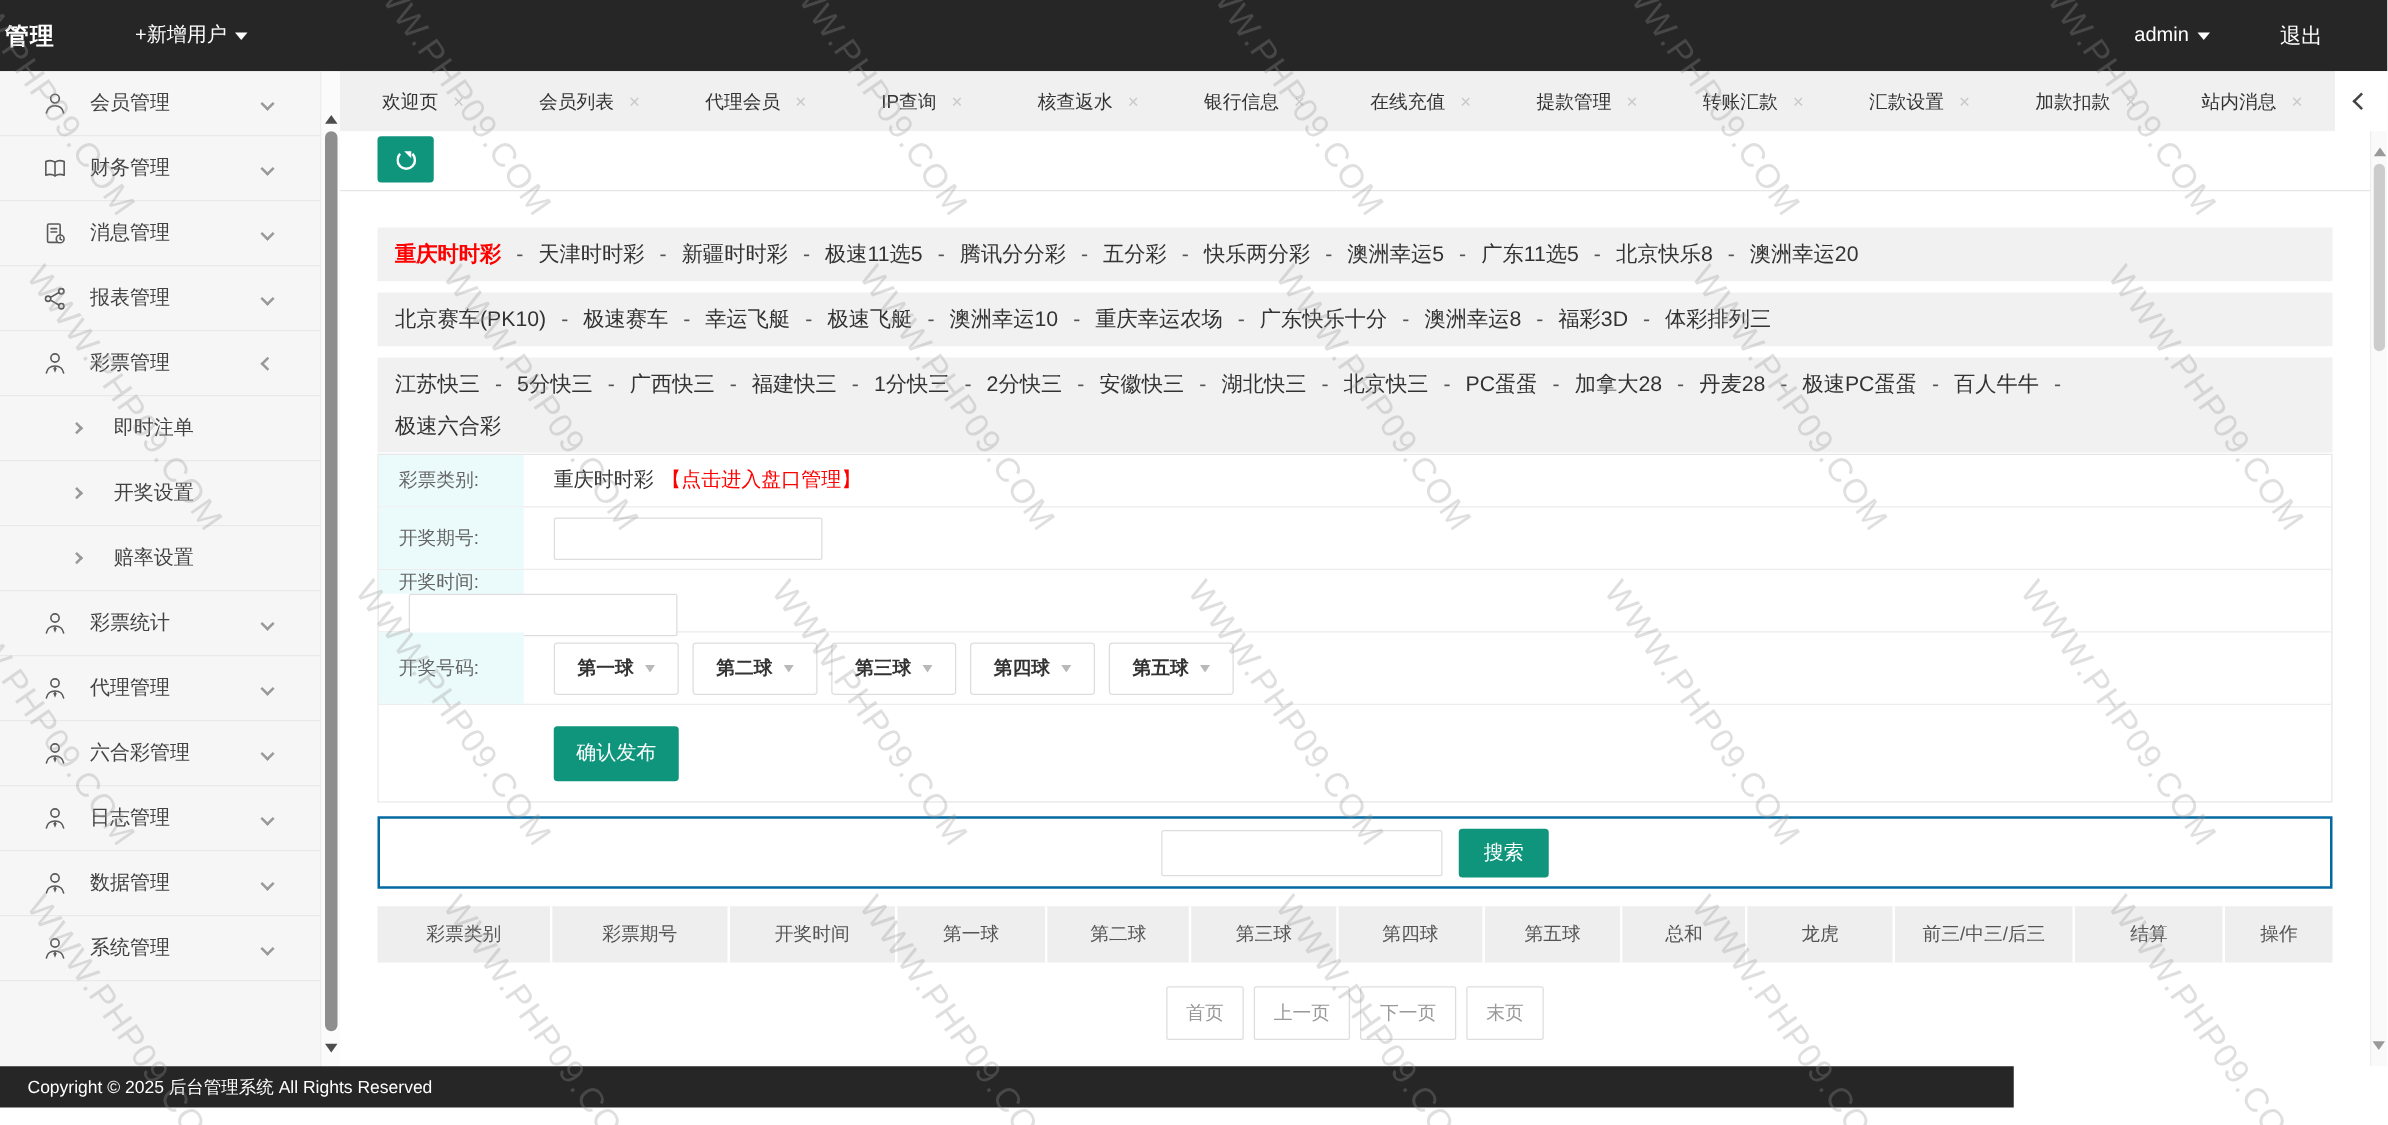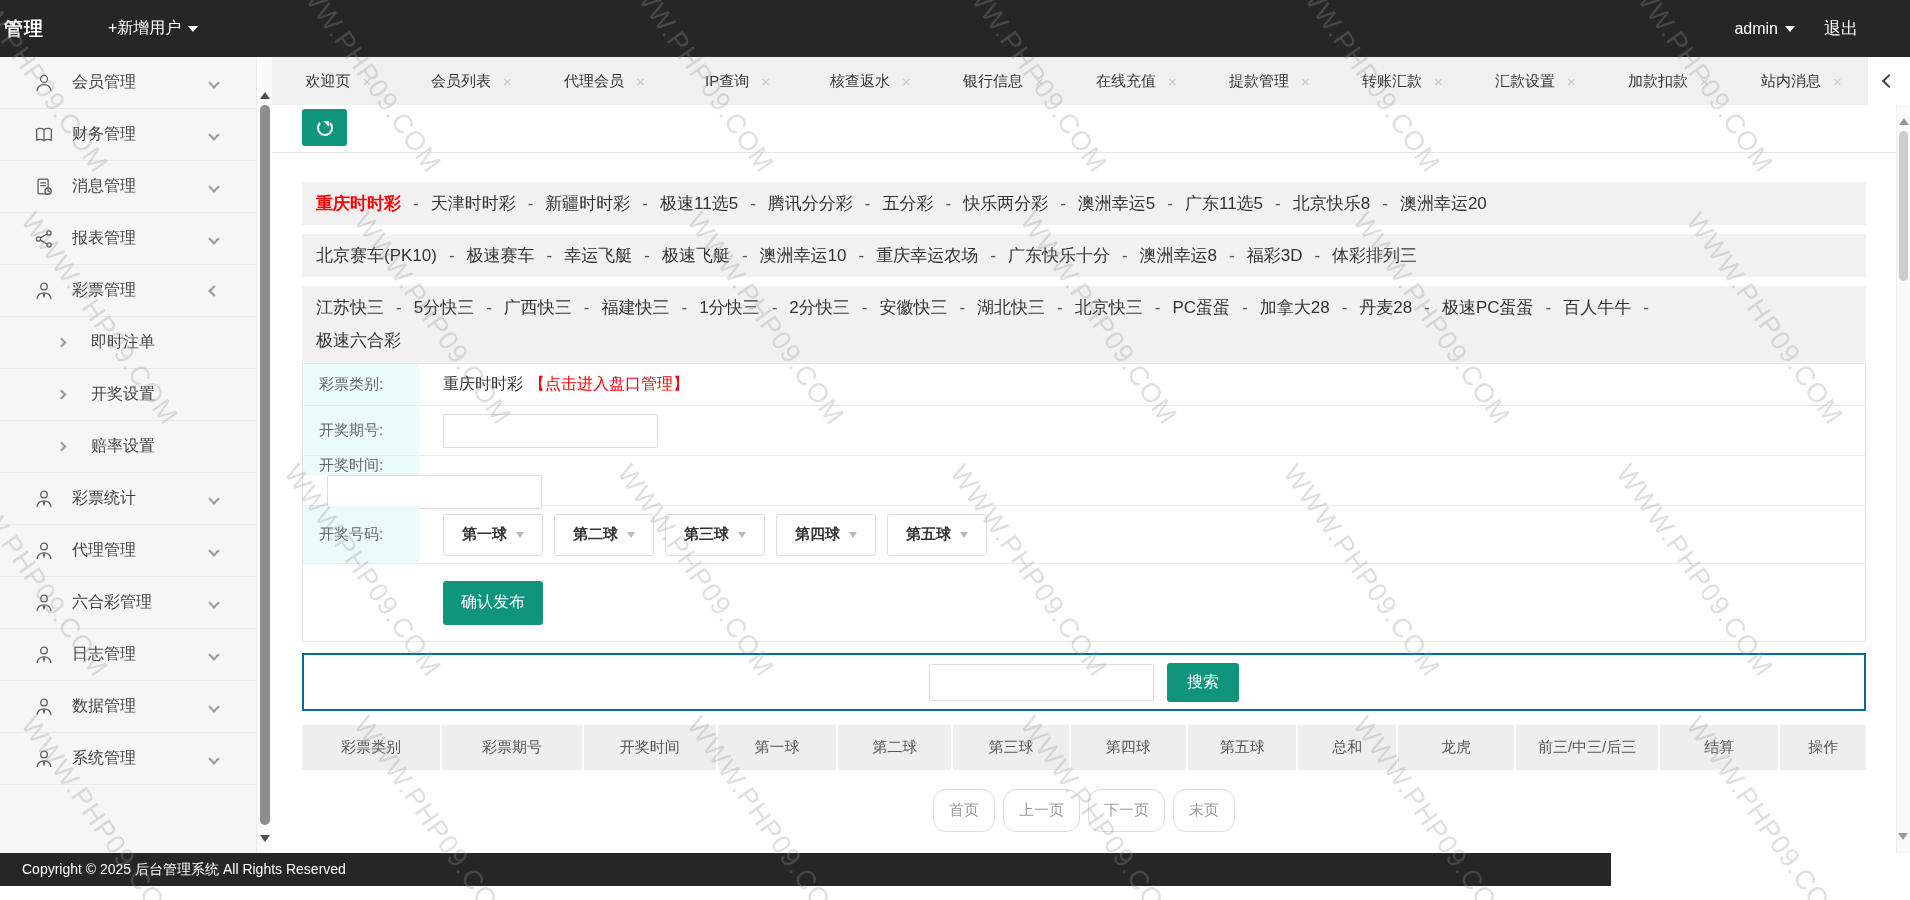--- a/index.html
+++ b/index.html
@@ -6,21 +6,21 @@
   body { font-family:"Liberation Sans","DejaVu Sans",sans-serif; background:#fff; }
   #app { position:relative; width:1910px; height:900px; background:#fff; overflow:hidden; }
 
   
   #topbar { position:absolute; left:0; top:0; width:1910px; height:57px; background:#262626; display:flex; align-items:center; color:#fff; }
   .brand { font-size:19px; font-weight:bold; margin-left:4px; letter-spacing:1px; }
   .adduser { margin-left:64px; font-size:16px; display:flex; align-items:center; gap:7px; cursor:pointer; }
   .caret-down { display:inline-block; width:0; height:0; border:5px solid transparent; border-top:6px solid #fff; margin-top:6px; }
   .spacer { flex:1; }
   .adminbox { display:flex; align-items:center; gap:7px; font-size:16px; cursor:pointer; }
-  .logout { margin:0 52px 0 29px; font-size:17px; cursor:pointer; }
+  .logout { margin:0 52px 0 56px; font-size:17px; cursor:pointer; }
 
   
   #sidebar { position:absolute; left:0; top:57px; width:256px; height:796px; background:#f6f6f6; overflow:hidden; }
   .side-item { height:52px; display:flex; align-items:center; border-bottom:1px solid #e9e9e9; position:relative; color:#424242; font-size:16px; cursor:pointer; }
   .side-icon { margin-left:33px; margin-right:17px; width:22px; height:22px; display:inline-flex; }
   .side-icon svg { width:22px; height:22px; }
   .p-arrow { position:absolute; right:38px; }
   .side-item.sub .sub-arrow { margin-left:58px; margin-right:26px; }
 
   .chev { display:inline-block; width:8px; height:8px; border:0 solid #999; }
@@ -77,21 +77,21 @@
 
   #searchbox { position:absolute; left:30px; top:548px; width:1564px; height:58px; border:2px solid #0369a1; display:flex; align-items:center; justify-content:center; gap:13px; background:#fff; }
   #search-input { width:225px; height:37px; border:1px solid #ddd; border-radius:2px; font-size:15px; padding:0 8px; outline:none; }
   #search-btn { width:72px; height:39px; background:#10957d; color:#fff; border:none; border-radius:3px; font-size:16px; cursor:pointer; }
 
   #thead { position:absolute; left:30px; top:620px; width:1564px; height:45px; display:flex; }
   .th { background:#eeeeee; border-right:2px solid #fff; display:flex; align-items:center; justify-content:center; font-size:15px; color:#555; white-space:nowrap; }
   .th:last-child { border-right:none; }
 
   #pager { position:absolute; left:0; right:0; top:684px; display:flex; justify-content:center; gap:8px; }
-  .pg-btn { padding:0 15px; height:43px; border:1px solid #ddd; background:#fff; color:#999; font-size:15px; border-radius:13px; cursor:pointer; }
+  .pg-btn { padding:0 15px; height:43px; border:1px solid #ddd; background:#fff; color:#999; font-size:15px; border-radius:2px; cursor:pointer; }
 
   
   #footer { position:absolute; left:0; top:853px; width:1611px; height:33px; background:#262626; color:#fff; display:flex; align-items:center; padding-left:22px; font-size:14px; }
 
   
   #watermarks { position:absolute; left:0; top:0; width:1910px; height:900px; pointer-events:none; z-index:99; overflow:hidden; }
   .wm { position:absolute; font-size:27px; color:rgba(150,150,150,0.30); transform:rotate(55deg); transform-origin:left top; letter-spacing:1px; white-space:nowrap; }
 </style>
 </head>
 <body>

